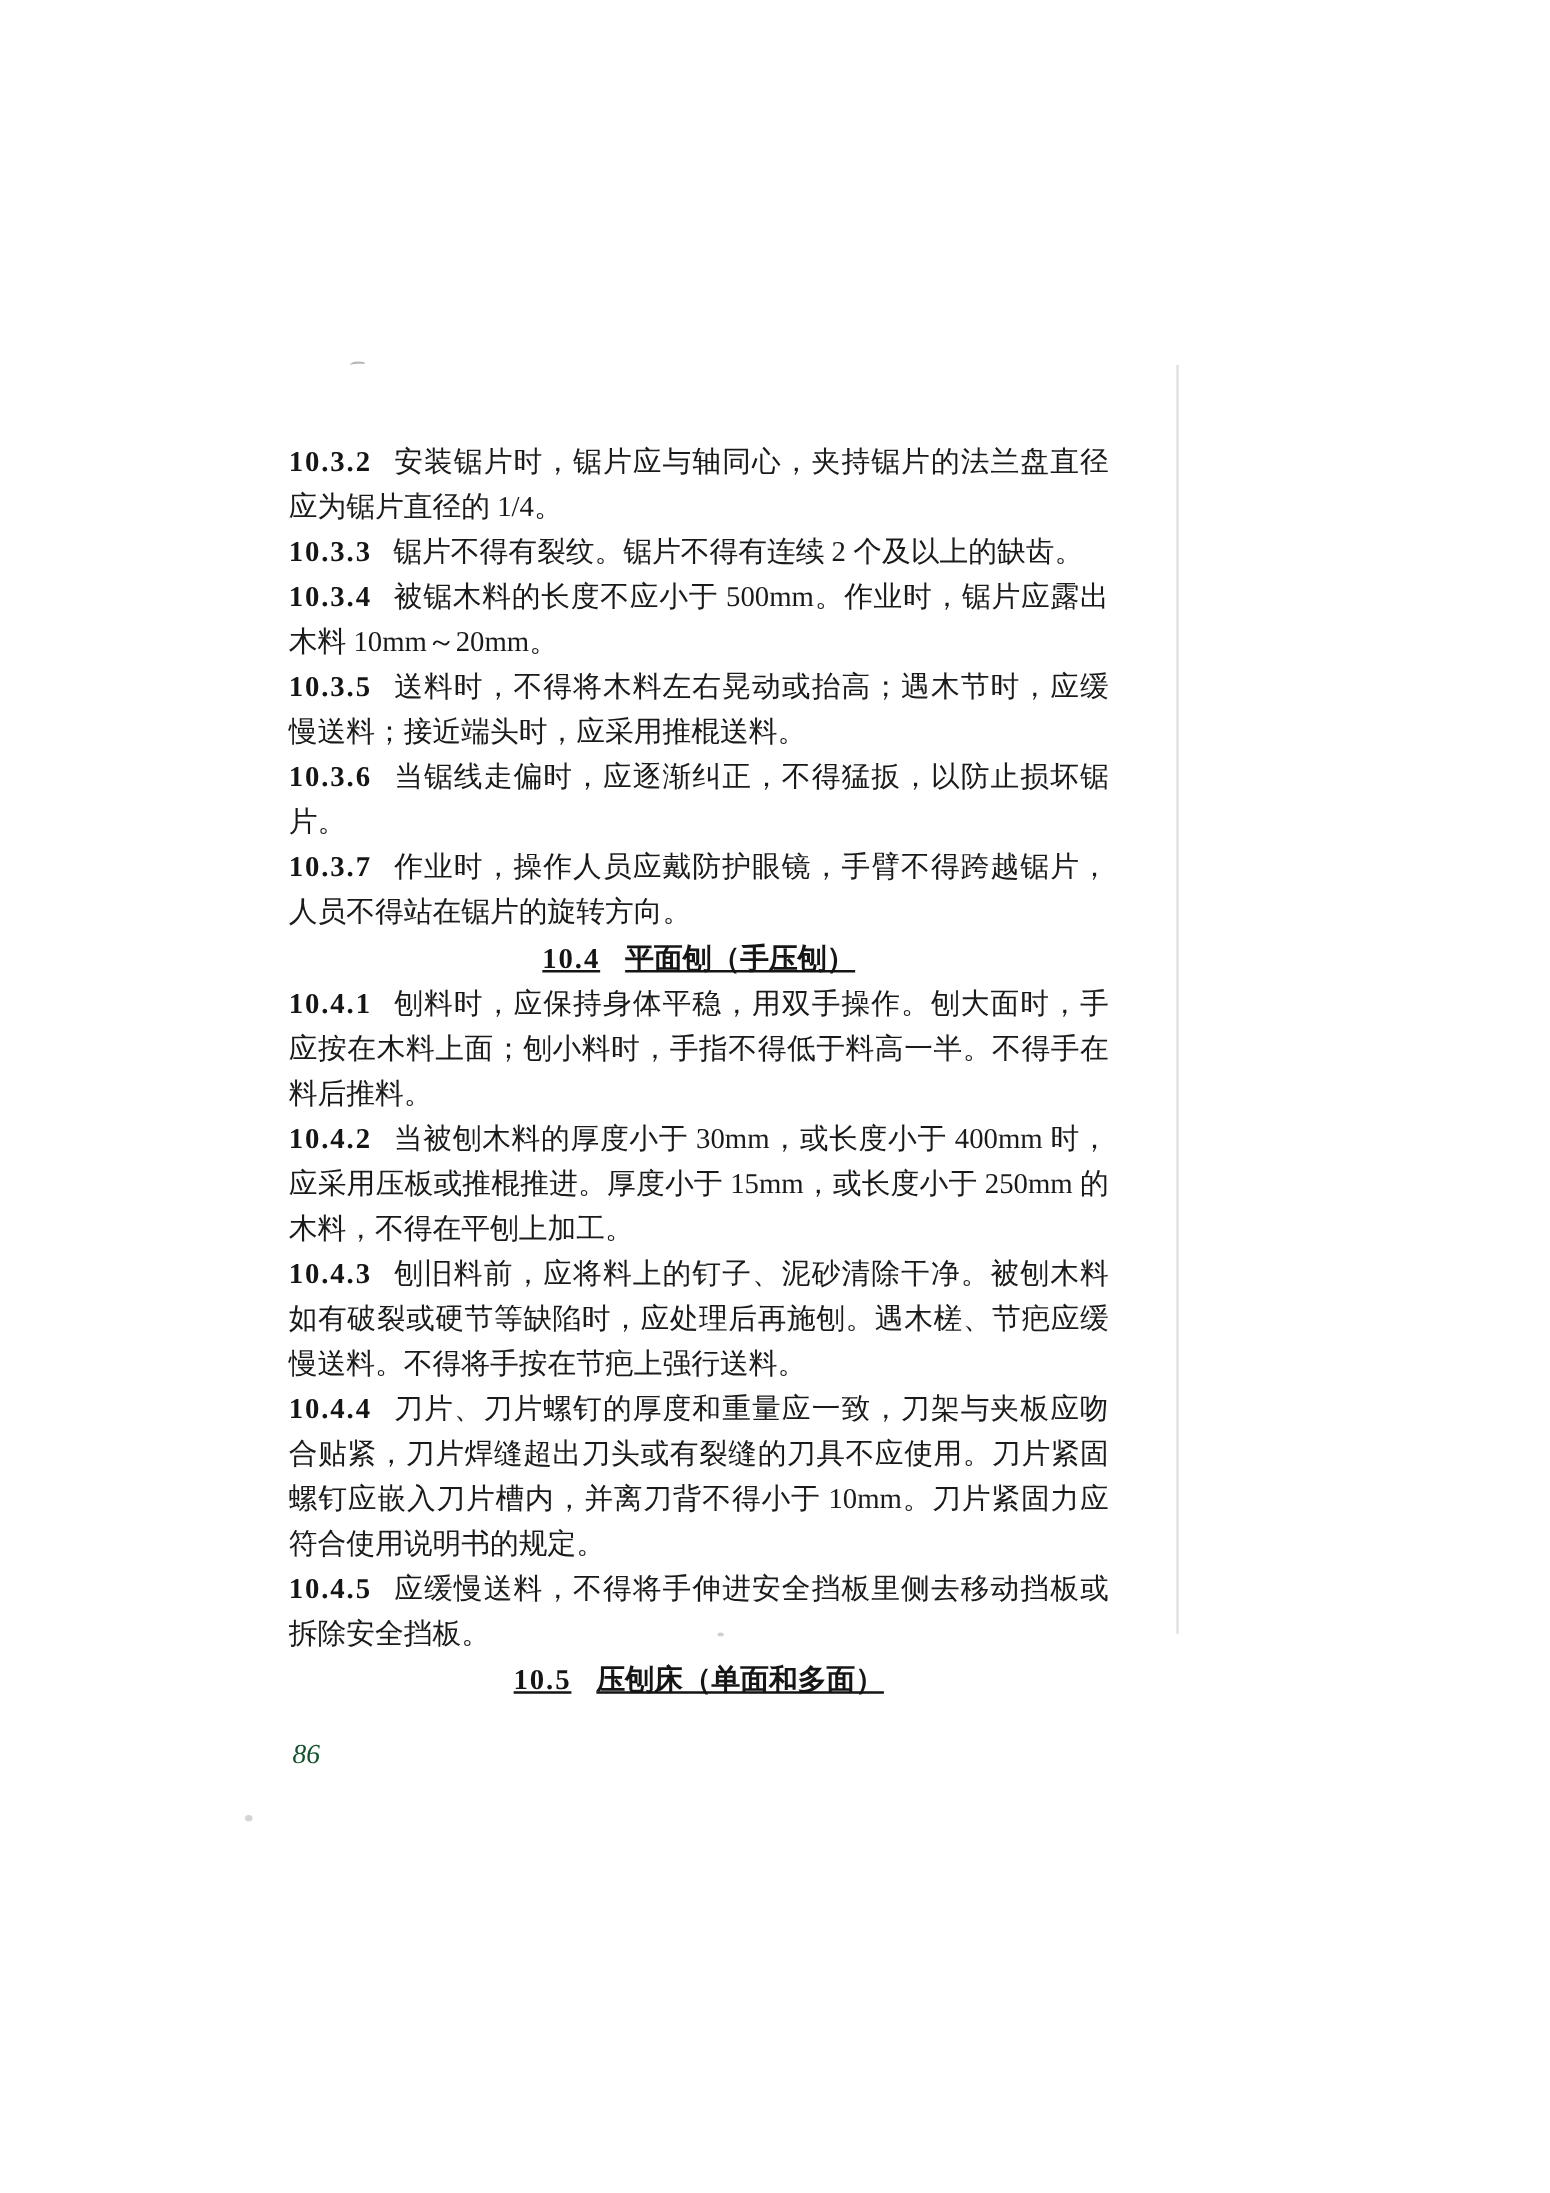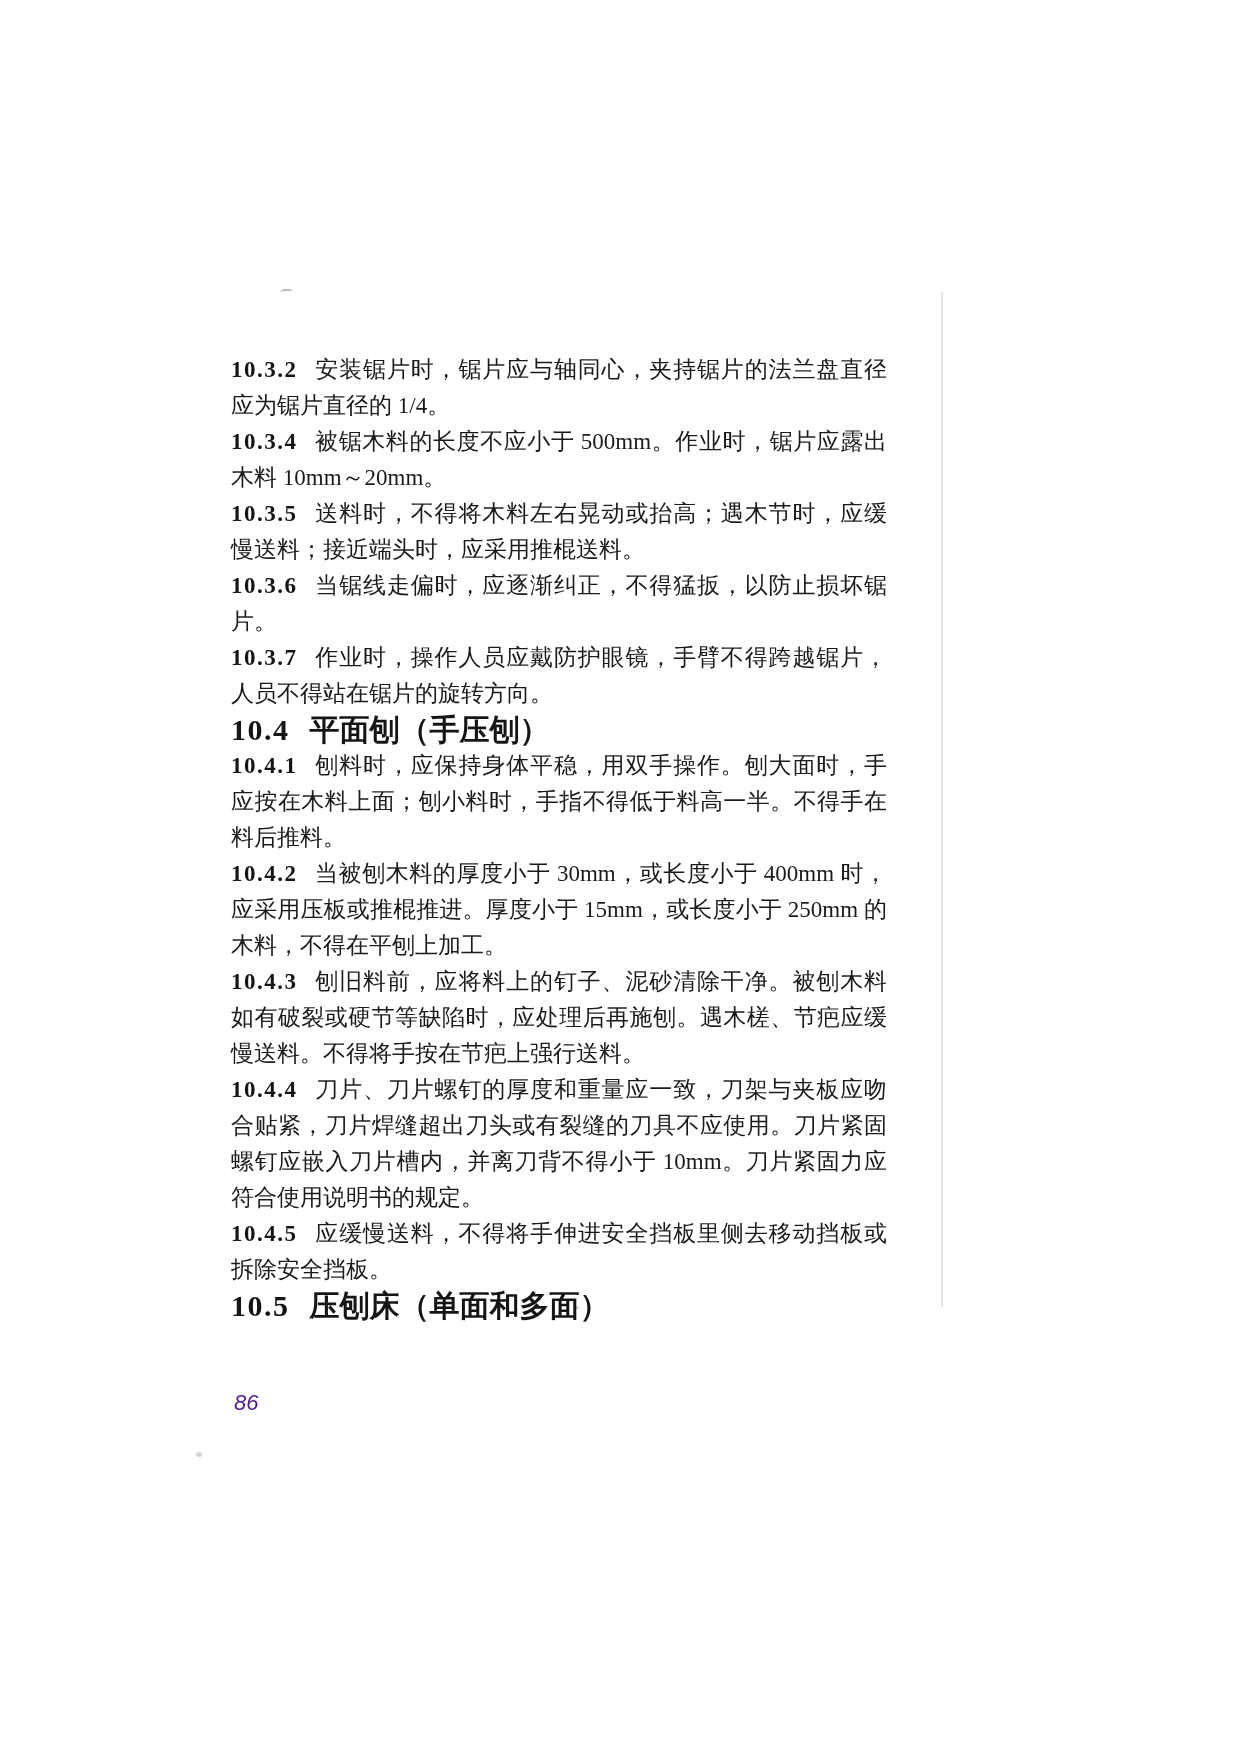--- a/index.html
+++ b/index.html
@@ -27,41 +27,42 @@
   }
   .doc-body p { margin: 0; }
   .clause .num {
     font-weight: bold;
     letter-spacing: 1.5px;
     margin-right: 17px;
     white-space: nowrap;
   }
   .clause .txt { color: #1a1a1a; }
   .heading {
-    text-align: left;
+    text-align: center;
     font-weight: bold;
     margin: 30px 0 17px 0;
-    font-size: 30px;
+    font-size: 23px;
+    text-decoration: underline;
   }
   .heading .num {
     font-family: "Liberation Serif", serif;
     letter-spacing: 1.5px;
     margin-right: 20px;
   }
   .heading .txt {
     font-family: "Liberation Sans", "DejaVu Sans", sans-serif;
   }
   .page-number {
     position: absolute;
     left: 234px;
     top: 1390px;
     font-style: italic;
     font-size: 22px;
-    color: #4c1d95;
-    font-family: Liberation Sans, sans-serif;
+    color: #14532d;
+    font-family: Liberation Serif, serif;
   }
   
   .scan-line {
     position: absolute;
     left: 941px;
     top: 292px;
     width: 2px;
     height: 1015px;
     background: #dcdcdc;
     opacity: 0.85;
@@ -100,20 +101,21 @@
 <body>
 
 <div class="page">
   <div class="scan-tilde"></div>
   <div class="scan-line"></div>
   <div class="scan-dot-a"></div>
   <div class="scan-dot-b"></div>
 
   <div class="doc-body" id="doc-body">
       <p class="clause"><span class="num">10.3.2</span><span class="txt">安装锯片时，锯片应与轴同心，夹持锯片的法兰盘直径应为锯片直径的 1/4。</span></p>
+      <p class="clause"><span class="num">10.3.3</span><span class="txt">锯片不得有裂纹。锯片不得有连续 2 个及以上的缺齿。</span></p>
       <p class="clause"><span class="num">10.3.4</span><span class="txt">被锯木料的长度不应小于 500mm。作业时，锯片应露出木料 10mm～20mm。</span></p>
       <p class="clause"><span class="num">10.3.5</span><span class="txt">送料时，不得将木料左右晃动或抬高；遇木节时，应缓慢送料；接近端头时，应采用推棍送料。</span></p>
       <p class="clause"><span class="num">10.3.6</span><span class="txt">当锯线走偏时，应逐渐纠正，不得猛扳，以防止损坏锯片。</span></p>
       <p class="clause"><span class="num">10.3.7</span><span class="txt">作业时，操作人员应戴防护眼镜，手臂不得跨越锯片，人员不得站在锯片的旋转方向。</span></p>
       <p class="heading"><span class="num">10.4</span><span class="txt">平面刨（手压刨）</span></p>
       <p class="clause"><span class="num">10.4.1</span><span class="txt">刨料时，应保持身体平稳，用双手操作。刨大面时，手应按在木料上面；刨小料时，手指不得低于料高一半。不得手在料后推料。</span></p>
       <p class="clause"><span class="num">10.4.2</span><span class="txt">当被刨木料的厚度小于 30mm，或长度小于 400mm 时，应采用压板或推棍推进。厚度小于 15mm，或长度小于 250mm 的木料，不得在平刨上加工。</span></p>
       <p class="clause"><span class="num">10.4.3</span><span class="txt">刨旧料前，应将料上的钉子、泥砂清除干净。被刨木料如有破裂或硬节等缺陷时，应处理后再施刨。遇木槎、节疤应缓慢送料。不得将手按在节疤上强行送料。</span></p>
       <p class="clause"><span class="num">10.4.4</span><span class="txt">刀片、刀片螺钉的厚度和重量应一致，刀架与夹板应吻合贴紧，刀片焊缝超出刀头或有裂缝的刀具不应使用。刀片紧固螺钉应嵌入刀片槽内，并离刀背不得小于 10mm。刀片紧固力应符合使用说明书的规定。</span></p>
       <p class="clause"><span class="num">10.4.5</span><span class="txt">应缓慢送料，不得将手伸进安全挡板里侧去移动挡板或拆除安全挡板。</span></p>

